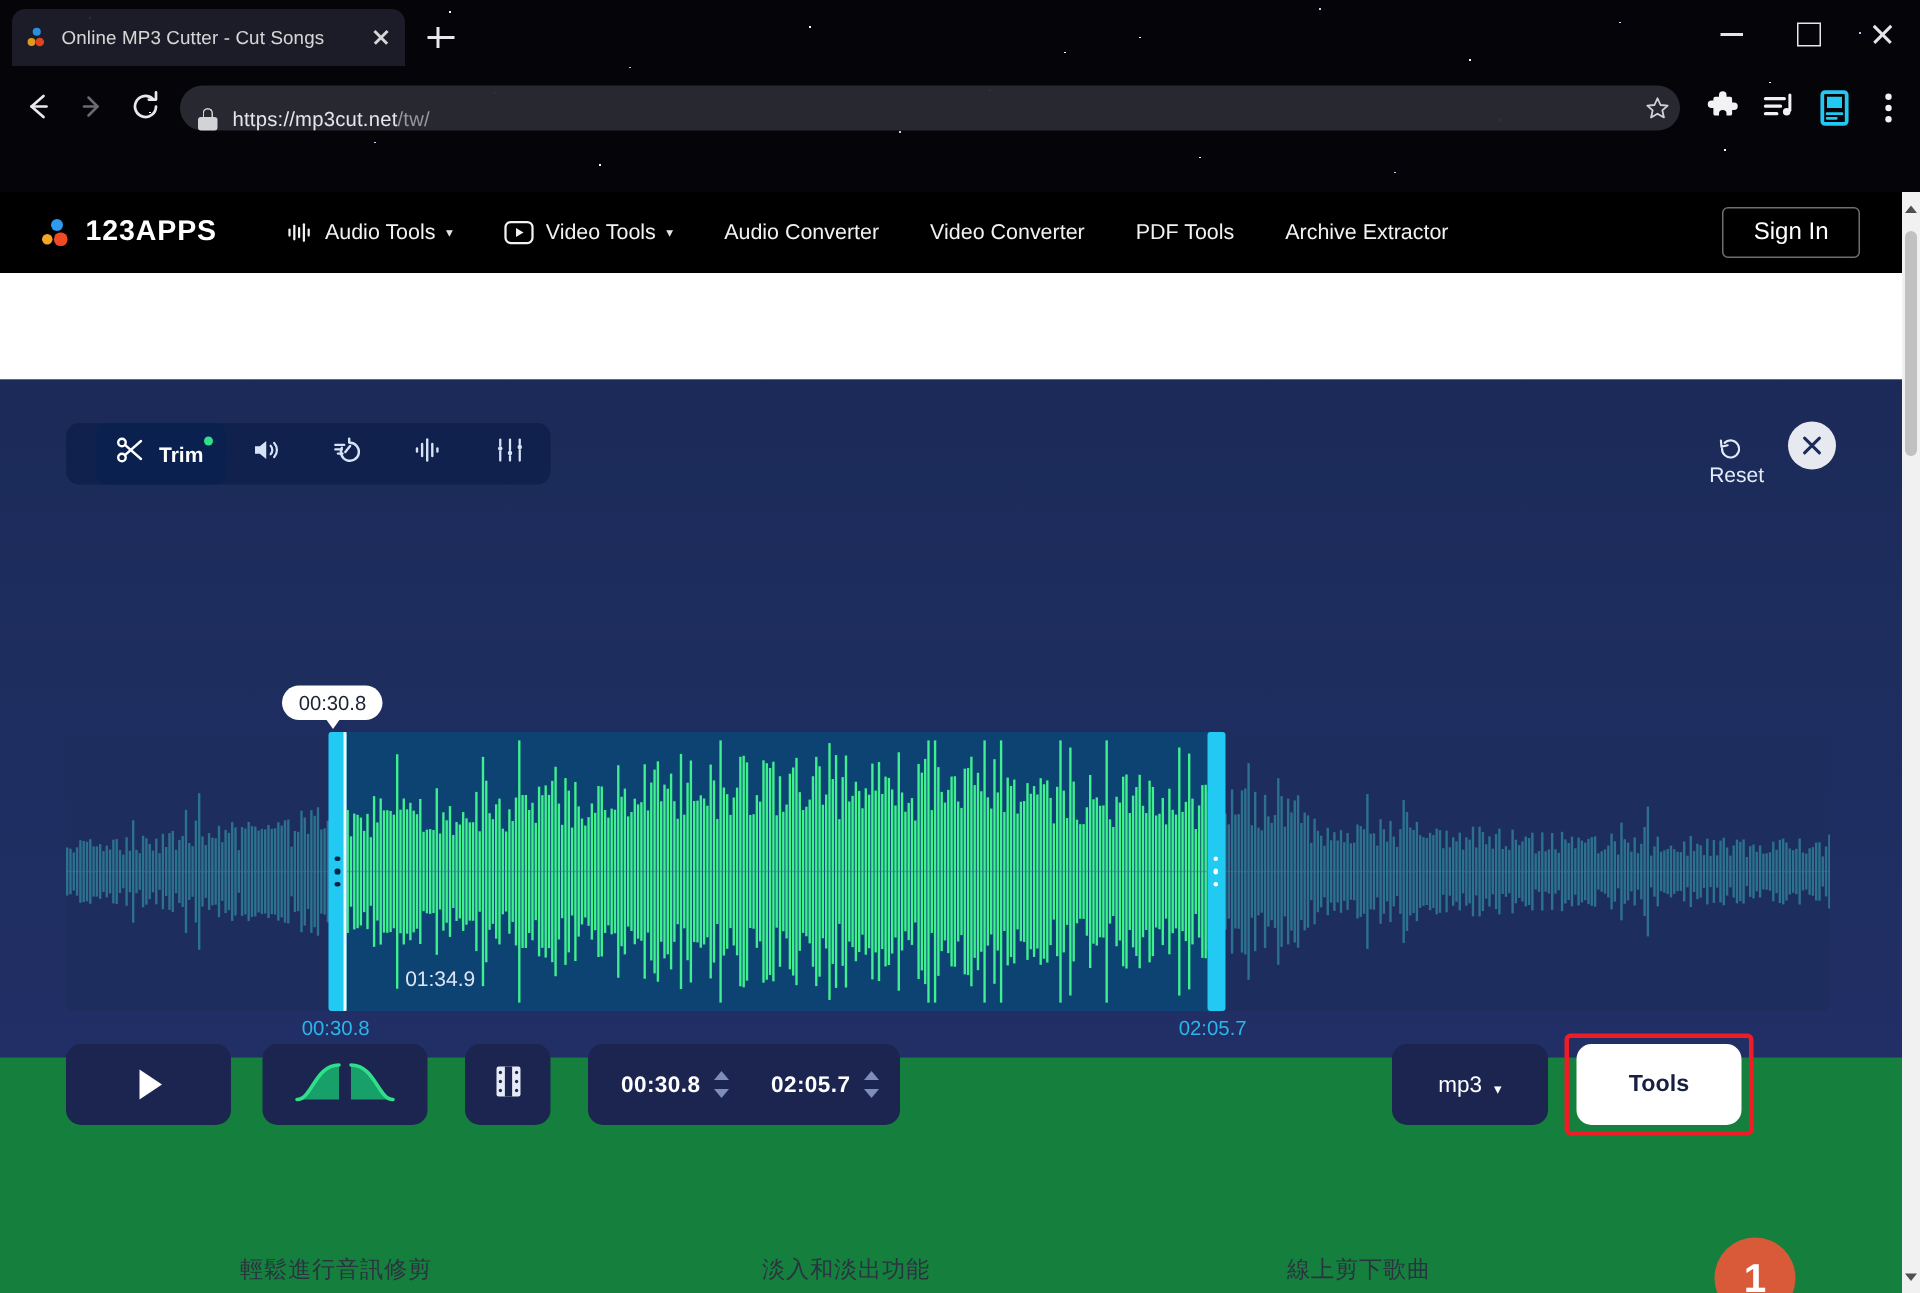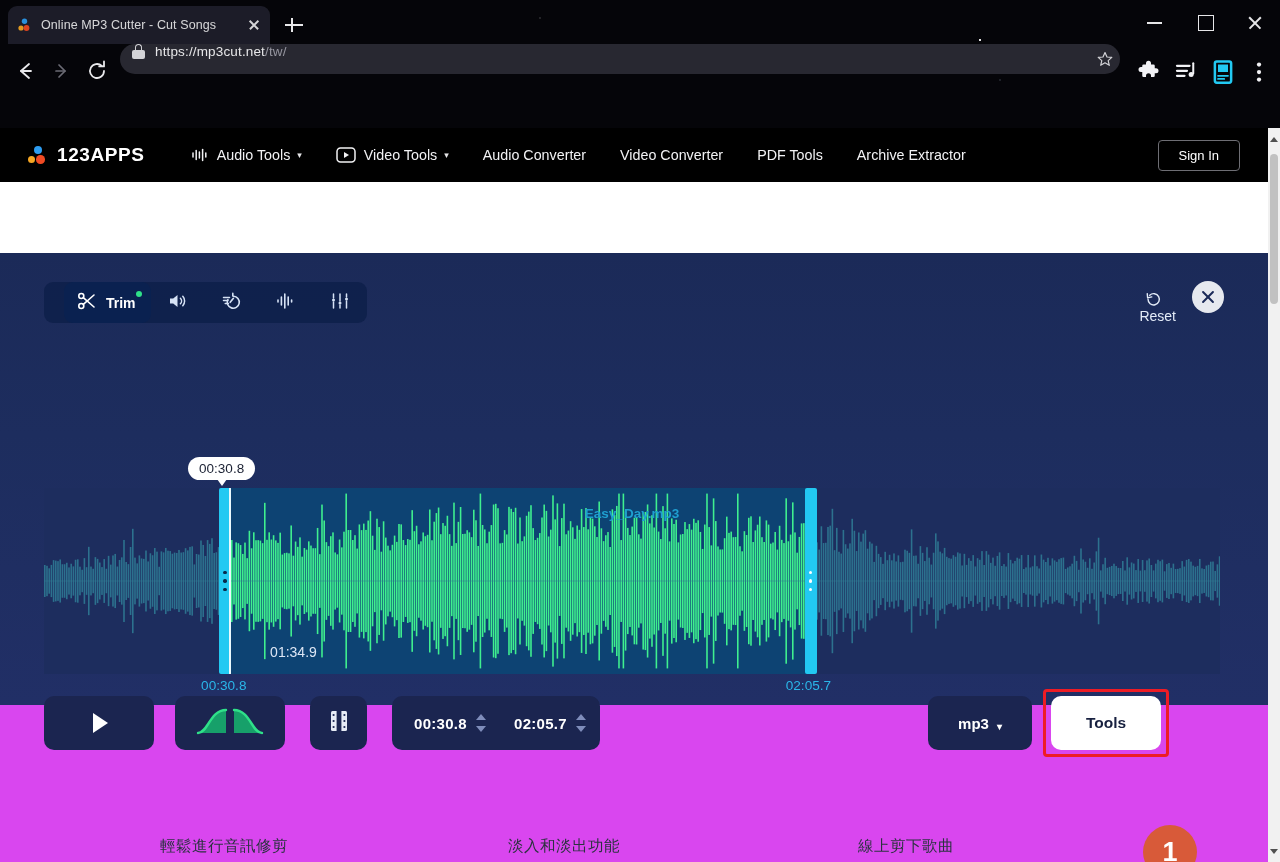--- a/index.html
+++ b/index.html
@@ -81,22 +81,22 @@
   .wc-close:before { transform:rotate(45deg); }
   .wc-close:after { transform:rotate(-45deg); }
 
   
   .navbar { position:absolute; left:0; top:48px; width:1280px; height:46px; }
   .nav-btn { position:absolute; top:8px; width:30px; height:30px; color:#e9e9ec; }
   .nav-back { left:10px; }
   .nav-fwd  { left:46px; color:#6b6b74; }
   .nav-reload { left:82px; }
   .omnibox {
-    position:absolute; left:120px; top:44px; width:1000px; height:30px;
-    background:#2a2a33; border-radius:16px; display:flex; align-items:flex-start;
+    position:absolute; left:120px; top:57px; width:1000px; height:30px;
+    background:#2a2a33; border-radius:16px; display:flex; align-items:flex-end;
     padding:0 12px; opacity:.96;
   }
   .lock { width:13px; height:15px; position:relative; margin-right:10px; flex:0 0 13px; }
   .lock-body { position:absolute; left:0; bottom:0; width:13px; height:9px; background:#dcdce0; border-radius:2px; }
   .lock-shackle {
     position:absolute; left:3px; top:0; width:7px; height:7px;
     border:1.6px solid #dcdce0; border-bottom:none; border-radius:4px 4px 0 0;
   }
   .url { font-size:13.5px; color:#f0f0f2; letter-spacing:.15px; }
   .url .dim { color:#9c9ca6; }
@@ -107,37 +107,37 @@
   
   .bookmarks { position:absolute; left:0; top:94px; width:1280px; height:34px; }
   .bm { position:absolute; top:0; height:34px; display:flex; align-items:center; color:#eceef2; font-size:12.5px; }
   .apps-grid { width:14px; height:14px; display:grid; grid-template-columns:repeat(3,1fr); grid-template-rows:repeat(3,1fr); gap:1.4px; margin-right:8px; }
   .apps-grid i { display:block; border-radius:.5px; }
   .folder { width:14px; height:12px; background:#f3d06b; border-radius:1.5px 3px 2px 2px; margin-right:8px; position:relative; }
   .folder:before { content:""; position:absolute; left:0; top:-2.5px; width:7px; height:3px; background:#f3d06b; border-radius:1.5px 1.5px 0 0; }
   .bm-sep { position:absolute; right:128px; top:8px; width:1px; height:18px; background:#3c3c46; }
 
   
-  .page { position:absolute; left:0; top:128px; width:1268px; height:734px; background:#d946ef; overflow:hidden; }
+  .page { position:absolute; left:0; top:128px; width:1268px; height:734px; background:#15803d; overflow:hidden; }
 
   .site-header {
     height:54px; background:#000; display:flex; align-items:center; padding:0 28px;
   }
   .logo { display:flex; align-items:center; margin-right:46px; }
   .logo-dots { width:20px; height:20px; position:relative; margin-right:9px; }
   .logo-dots i { position:absolute; border-radius:50%; }
   .logo-text { color:#fff; font-size:19px; font-weight:bold; letter-spacing:.6px; }
   .nav-item {
     color:#f2f2f4; font-size:14.3px; margin-right:34px; display:flex; align-items:center; white-space:nowrap;
   }
   .nav-item .ico { margin-right:8px; display:flex; align-items:center; }
   .caret { margin-left:7px; font-size:9px; opacity:.95; }
   .signin {
     margin-left:auto; border:1px solid #6e6e74; border-radius:4px;
-    color:#fff; font-size:13px; padding:7px 20px; background:transparent;
+    color:#fff; font-size:16px; padding:7px 20px; background:transparent;
   }
 
   .white-gap { height:71px; background:#fff; }
 
   
   .editor {
     height:452px;
     background:linear-gradient(180deg,#1b2a58 0%,#1d2d5e 40%,#212f66 100%);
     position:relative;
   }
@@ -209,21 +209,21 @@
     width:0; height:0; border-left:15px solid #fff;
     border-top:10px solid transparent; border-bottom:10px solid transparent;
     margin-left:3px;
   }
   .time-input { color:#fff; font-size:15px; font-weight:bold; letter-spacing:.3px; }
   .stepper { display:flex; flex-direction:column; gap:6px; margin-left:9px; }
   .stepper i { display:block; width:0; height:0; border-left:5px solid transparent; border-right:5px solid transparent; }
   .stepper .up { border-bottom:6px solid #7f8dbb; }
   .stepper .dn { border-top:6px solid #7f8dbb; }
 
-  .fmt { color:#fff; font-size:15px; font-weight:bold; display:flex; align-items:flex-end; }
+  .fmt { color:#fff; font-size:15px; font-weight:normal; display:flex; align-items:flex-end; }
   .fmt .c { margin-left:8px; font-size:10px; }
 
   .save-hl {
     position:absolute; top:-7px; width:126px; height:68px; border:3px solid #ee1c25; border-radius:4px;
   }
   .save-btn {
     position:absolute; top:0; width:110px; height:54px; background:#fff; border-radius:10px;
     display:flex; align-items:center; justify-content:center;
     color:#17203f; font-size:15.5px; font-weight:bold;
   }
@@ -998,21 +998,20 @@
             <rect x="1161.60" y="77.55" width="1.58" height="30.90" fill="#2f7e96" opacity="0.85"></rect>
             <rect x="1163.80" y="76.78" width="1.58" height="32.43" fill="#2f7e96" opacity="0.85"></rect>
             <rect x="1166.00" y="73.69" width="1.58" height="38.61" fill="#2f7e96" opacity="0.85"></rect>
             <rect x="1168.20" y="73.53" width="1.58" height="38.94" fill="#2f7e96" opacity="0.85"></rect>
             <rect x="1170.40" y="82.93" width="1.58" height="20.14" fill="#2f7e96" opacity="0.85"></rect>
             <rect x="1172.60" y="76.35" width="1.58" height="33.30" fill="#2f7e96" opacity="0.85"></rect>
             <rect x="1174.80" y="68.28" width="1.58" height="49.44" fill="#2f7e96" opacity="0.85"></rect>
             <rect x="0" y="92.50" width="1176" height="1" fill="#2f7e96" opacity="0.5"></rect>
           </svg>
 
-        <div class="track-name">Easy_Day.mp3</div>
 
         <div class="handle left" id="handle-left" style="left: 175.104px;">
           <i></i>
             <i></i>
             <i></i>
         </div>
         <div class="handle-line" id="handle-left-line" style="left: 185.104px;"></div>
 
         <div class="handle right" id="handle-right" style="left: 760.752px;">
           <i></i>

